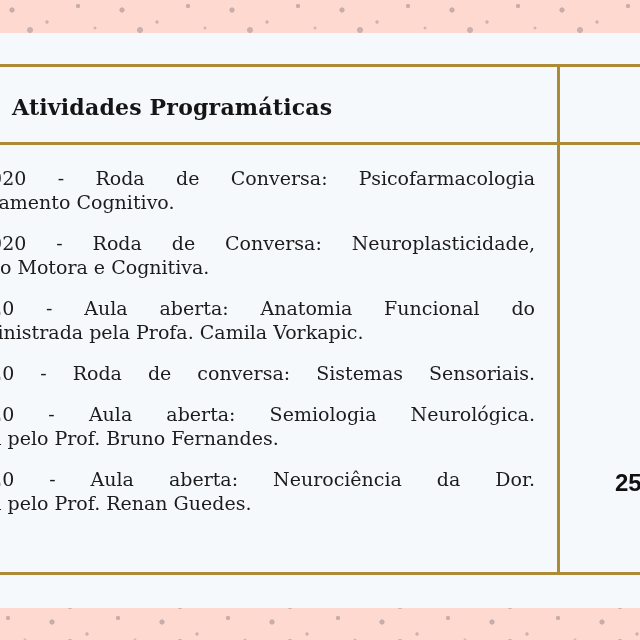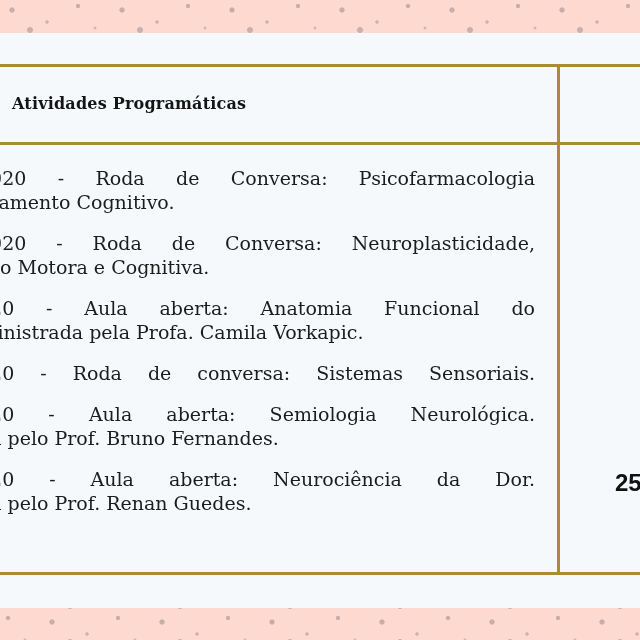--- a/index.html
+++ b/index.html
@@ -30,21 +30,21 @@
     box-sizing:border-box;
   }
   .header-sep {
     position:absolute; left:0; right:0; top:75px; height:3px; background:#ad8a35;
   }
   .col-sep {
     position:absolute; left:567px; top:0; bottom:0; width:3px; background:#ad8a35;
   }
   .hdr-title {
     position:absolute; left:22px; top:27px;
-    font-weight:bold; font-size:16px; color:#151515; white-space:nowrap;
+    font-weight:bold; font-size:22px; color:#151515; white-space:nowrap;
     letter-spacing:0.2px;
   }
   .hdr-right {
     position:absolute; left:620px; top:16px; width:80px;
     font-weight:bold; font-size:22px; color:#151515; line-height:28px;
     text-align:center;
   }
   .items {
     position:absolute; left:-12px; top:99px; width:557px;
   }

